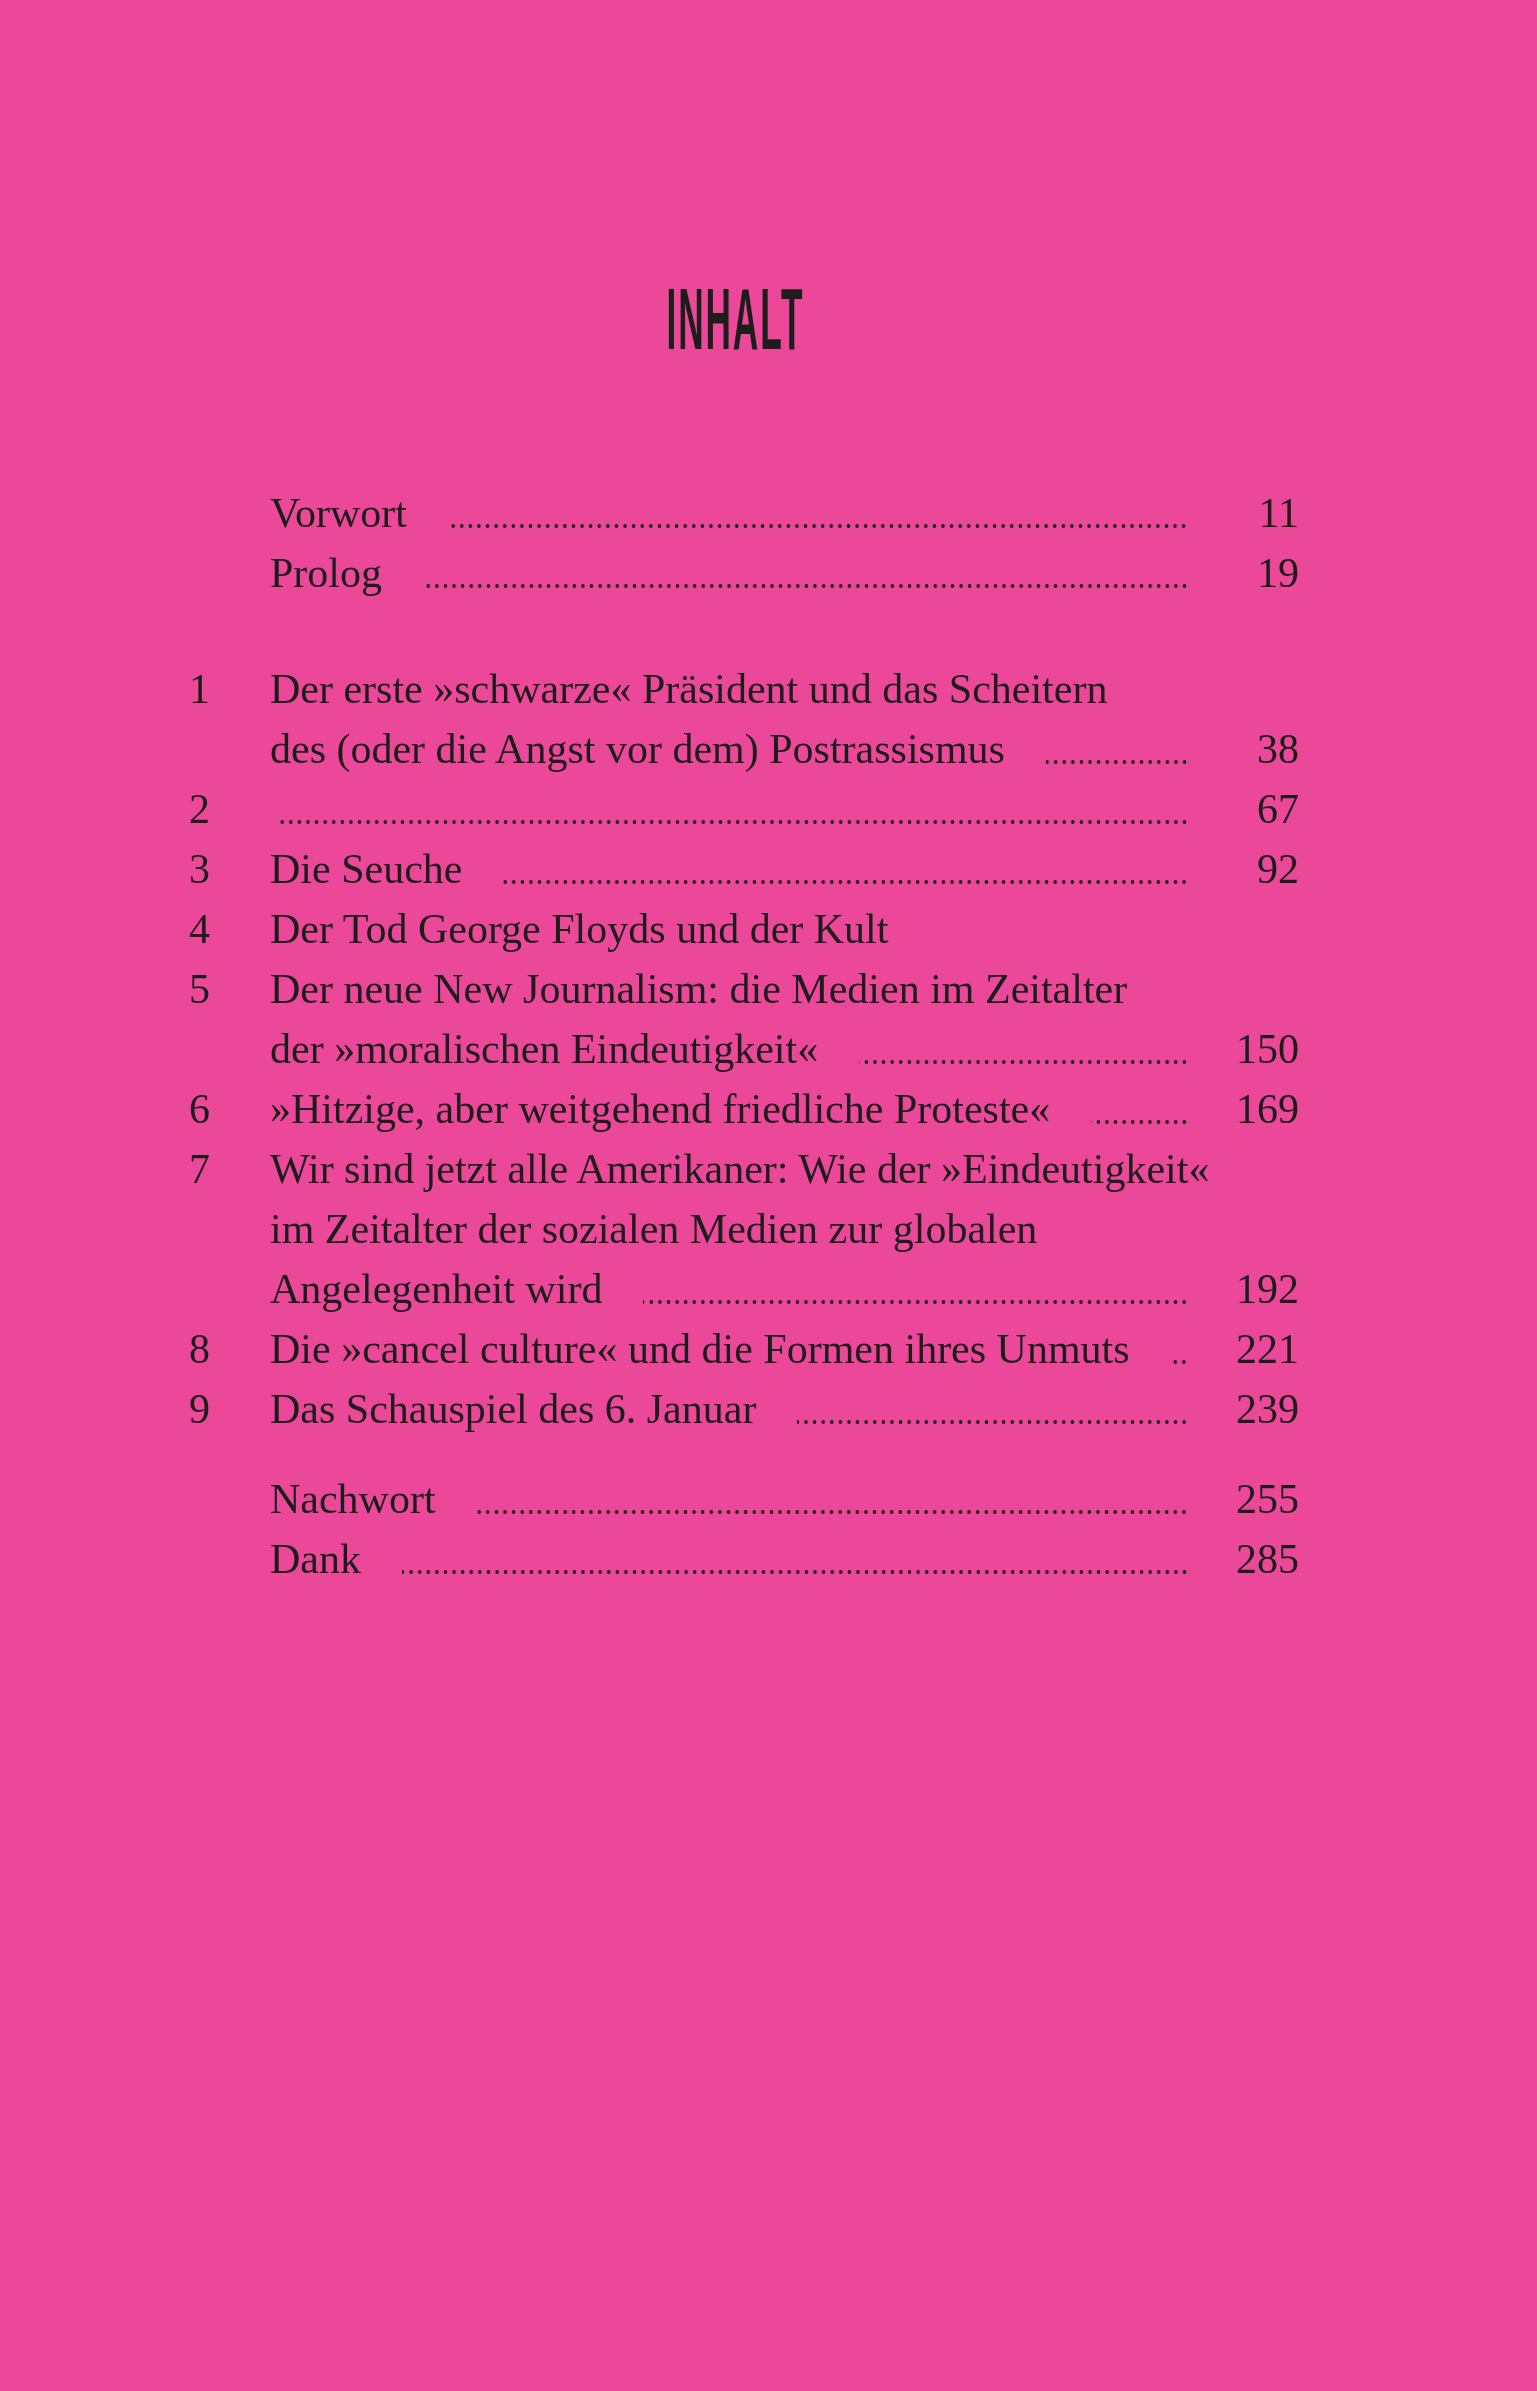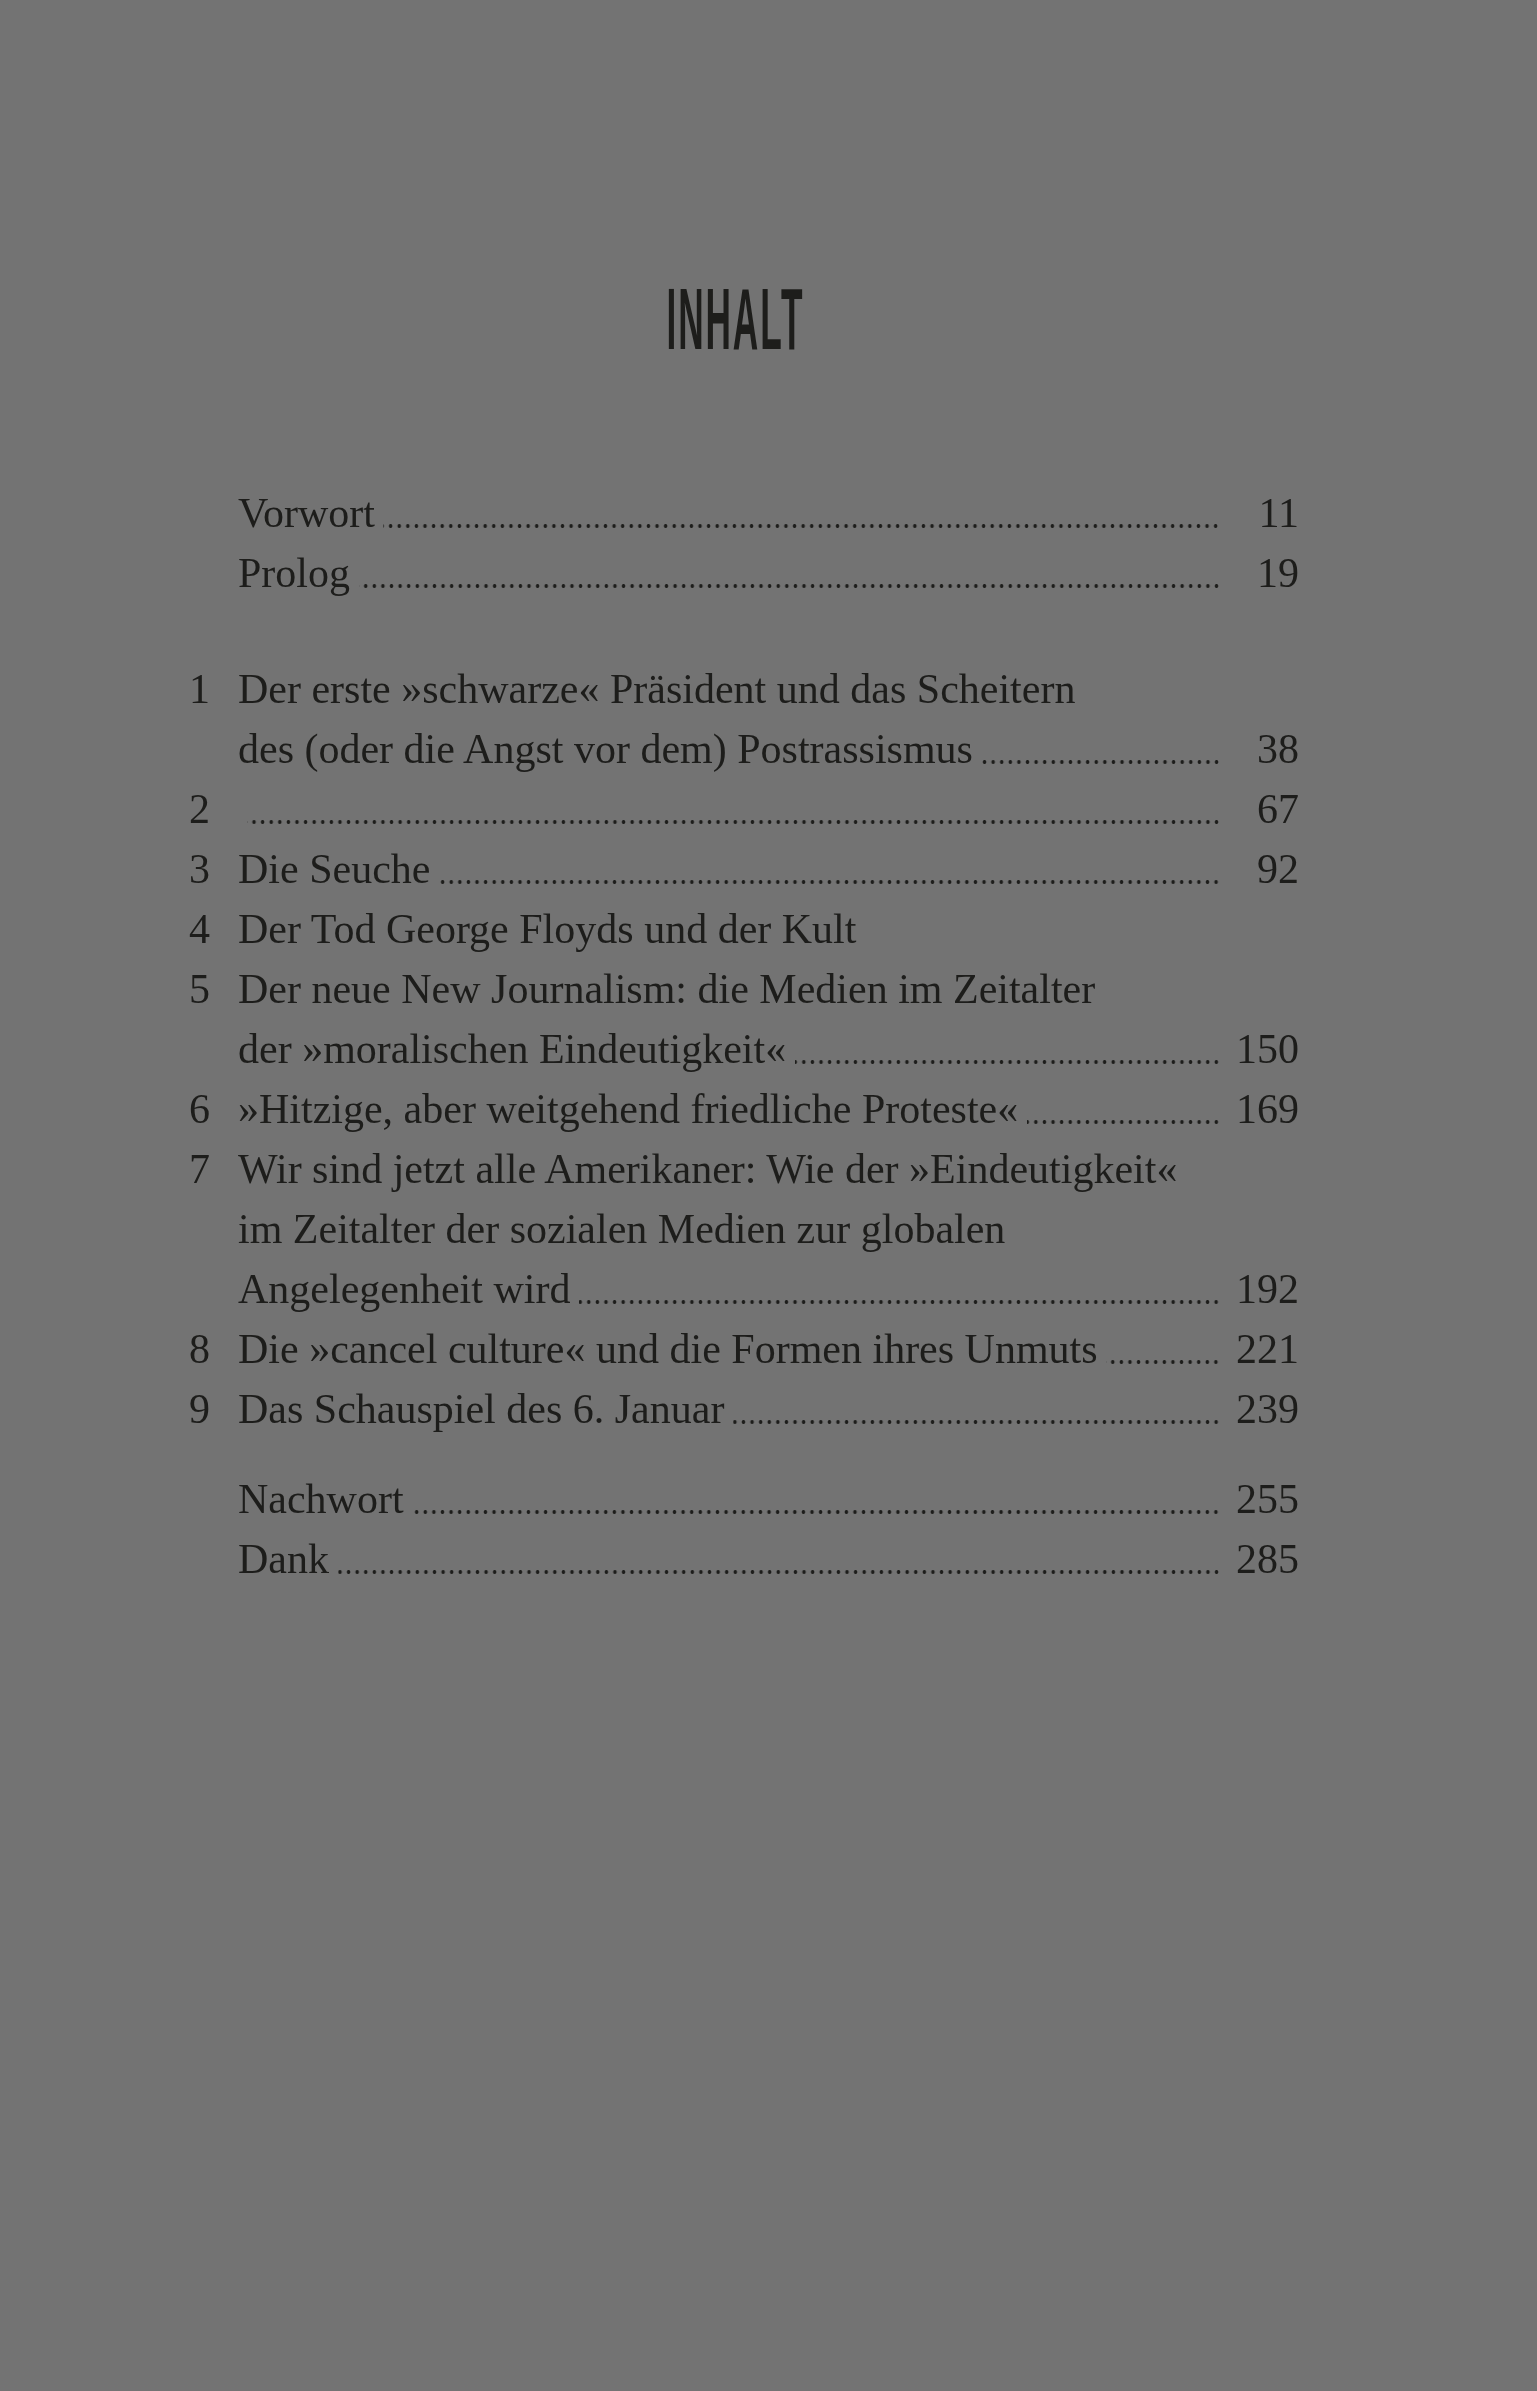--- a/index.html
+++ b/index.html
@@ -1,20 +1,20 @@
 <!DOCTYPE html>
 <html><head>
 <meta charset="utf-8">
 <style>
   html, body { margin: 0; padding: 0; background: #e8e8e8; }
   .page {
     position: relative;
     width: 1537px;
     height: 2391px;
-    background: #737373;
+    background: #ec4899;
     color: #1d1d1b;
     font-family: "Liberation Serif", "DejaVu Serif", serif;
     overflow: hidden;
     margin: 0 auto;
   }
   .title-row {
     position: absolute;
     top: 275px;
     left: 0;
     width: 1537px;
@@ -33,21 +33,21 @@
     transform-origin: center;
   }
   .toc {
     position: absolute;
     top: 483px;
     left: 189px;
     width: 1110px;
     font-size: 42px;
     line-height: 60px;
   }
-  .toc-line { display: flex; align-items: flex-start; height: 60px; }
+  .toc-line { display: flex; align-items: flex-start; height: 60px; gap: 32px; }
   .num  { flex: 0 0 49px; }
   .text { white-space: nowrap; }
   .it   { }
   .leader {
     flex: 1 1 auto;
     align-self: stretch;
     margin: 0 9.6px 0 8.6px;
     background-image: radial-gradient(circle at 4.3px 1.9px, #1d1d1b 1.5px, rgba(0,0,0,0) 2.1px);
     background-size: 8.6px 3.8px;
     background-repeat: repeat-x;

